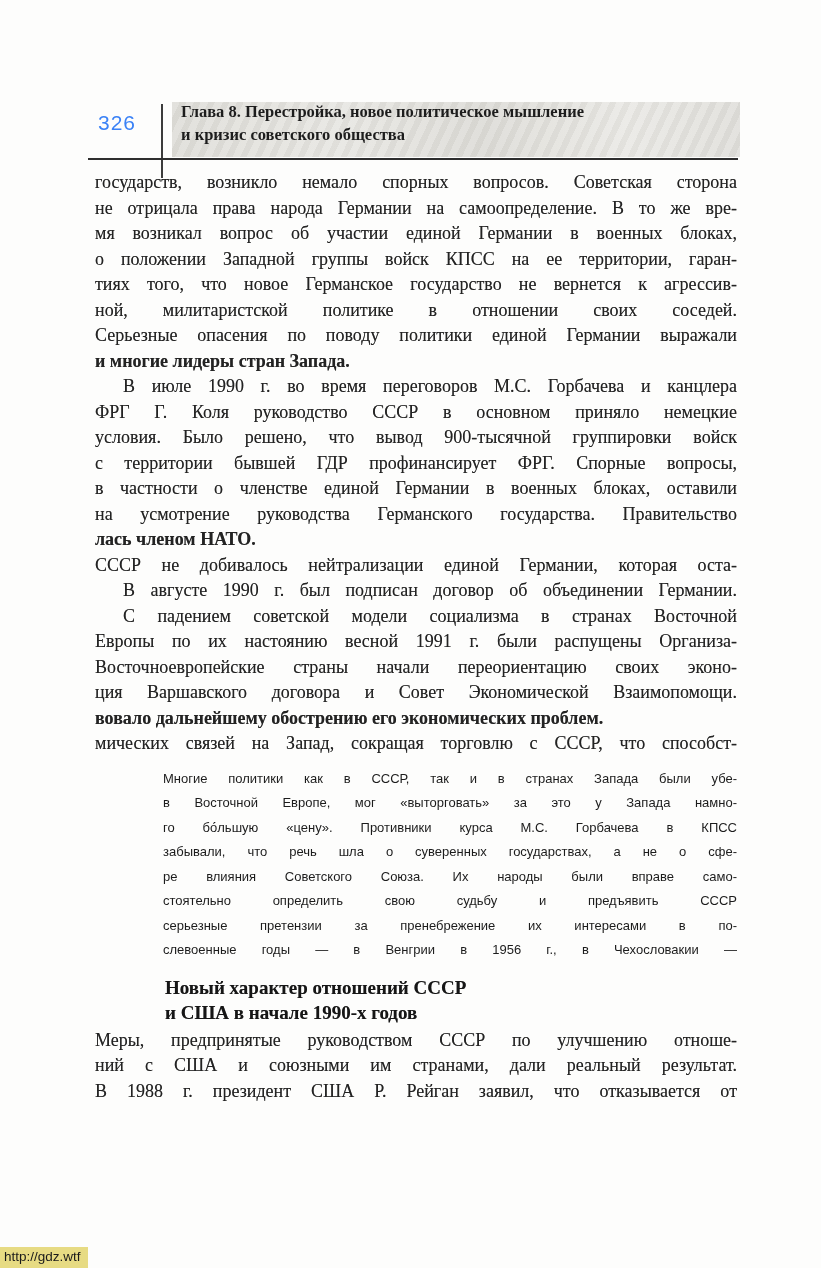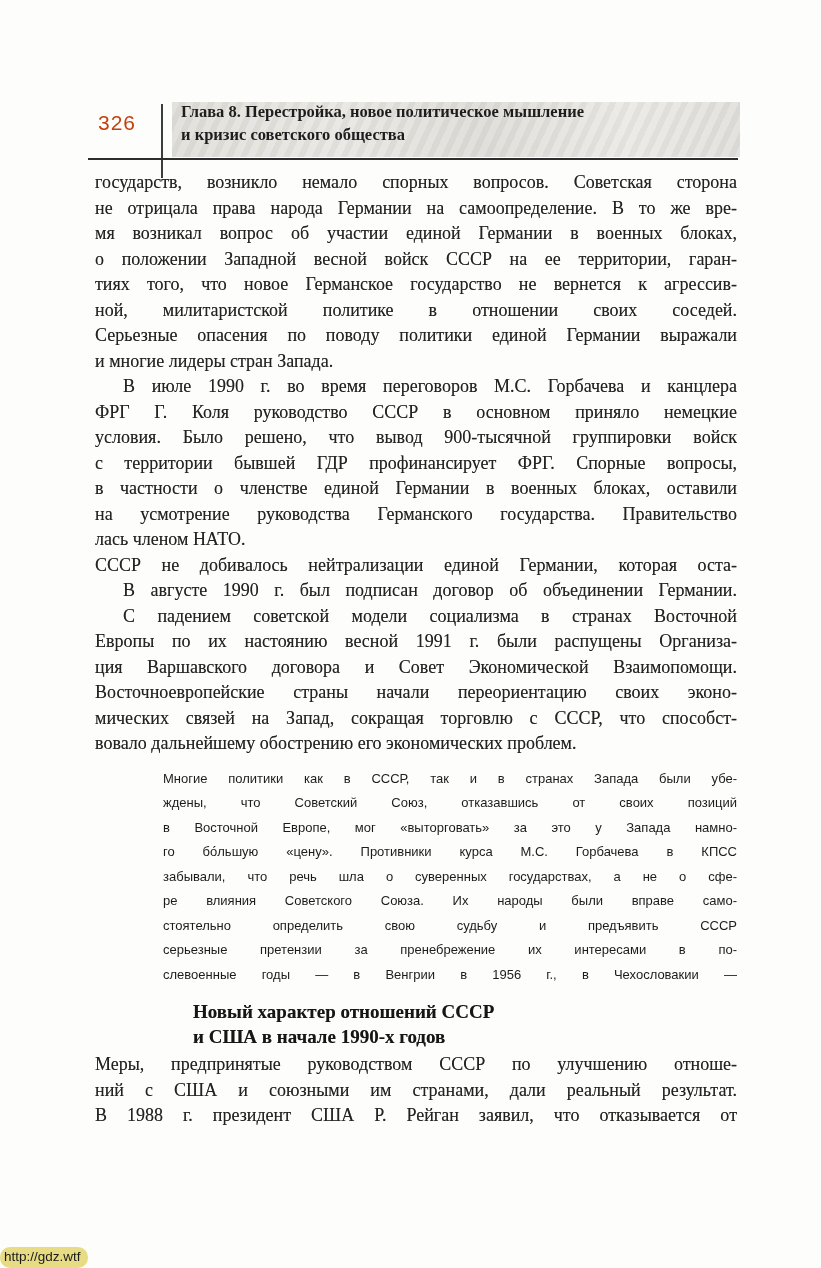--- a/index.html
+++ b/index.html
@@ -10,21 +10,21 @@
     overflow: hidden;
     font-family: "Liberation Serif", serif;
     color: #232323;
   }
   .page { position: absolute; inset: 0; }
 
   
   .page-number {
     position: absolute; left: 98px; top: 111px;
     font-family: "Liberation Sans", sans-serif;
-    font-size: 21px; letter-spacing: 1px; color: #c2410c;
+    font-size: 21px; letter-spacing: 1px; color: #3b82f6;
   }
   .header-vline {
     position: absolute; left: 161px; top: 104px;
     width: 1.5px; height: 74px; background: #3c3c3c;
   }
   .header-shade {
     position: absolute; left: 172px; top: 102px;
     width: 568px; height: 55px;
     background:
       repeating-linear-gradient(115deg, rgba(255,255,255,0.10) 0 7px, rgba(160,158,152,0.10) 7px 13px),
@@ -40,42 +40,42 @@
   }
 
   
   .text-column {
     position: absolute; left: 95px; top: 170px; width: 642px;
     font-size: 18px; line-height: 25.5px;
     text-shadow: 0 0 0.4px rgba(20,20,20,0.45);
   }
   .para { margin: 0; }
   .line { text-align: justify; text-align-last: justify; }
-  .line.last { text-align-last: left; }
+  .line.last { text-align-last: left; font-weight: bold; }
   .line.ind { text-indent: 28px; font-family: Liberation Serif, serif; }
 
   .inset {
     margin-left: 68px; margin-top: 10px; margin-bottom: 2px;
     font-family: "Liberation Sans", sans-serif;
     font-size: 13px; line-height: 24.5px; color: #1c1c1c;
     text-shadow: none;
   }
   .heading {
-    margin-left: 98px; margin-top: 12px; margin-bottom: 3px;
+    margin-left: 70px; margin-top: 12px; margin-bottom: 3px;
     font-weight: bold; font-size: 19px; line-height: 25px; color: #161616;
   }
   .heading .line { text-align: left; text-align-last: left; }
 
   
   .url-badge {
     position: absolute; left: 0; bottom: 0;
     background: #e7db83;
     font-family: "Liberation Sans", sans-serif;
     font-size: 13.5px; color: #1a1a1a;
-    padding: 2px 7px 3px 4px; line-height: 16px; border-radius: 10px;
+    padding: 2px 7px 3px 4px; line-height: 16px;
   }
 </style>
 </head>
 <body>
 
 <div class="page">
 
   <header>
     <div class="page-number">326</div>
     <div class="header-vline"></div>
@@ -86,21 +86,21 @@
     </div>
     <div class="header-rule"></div>
   </header>
 
   <main class="text-column">
 
   <div class="para body">
         <div class="line">государств, возникло немало спорных вопросов. Советская сторона</div>
         <div class="line">не отрицала права народа Германии на самоопределение. В то же вре-</div>
         <div class="line">мя возникал вопрос об участии единой Германии в военных блоках,</div>
-        <div class="line">о положении Западной весной войск СССР на ее территории, гаран-</div>
+        <div class="line">о положении Западной группы войск КПСС на ее территории, гаран-</div>
         <div class="line">тиях того, что новое Германское государство не вернется к агрессив-</div>
         <div class="line">ной, милитаристской политике в отношении своих соседей.</div>
         <div class="line">Серьезные опасения по поводу политики единой Германии выражали</div>
         <div class="line last">и многие лидеры стран Запада.</div>
       </div>
       <div class="para body">
         <div class="line ind">В июле 1990 г. во время переговоров М.С. Горбачева и канцлера</div>
         <div class="line">ФРГ Г. Коля руководство СССР в основном приняло немецкие</div>
         <div class="line">условия. Было решено, что вывод 900-тысячной группировки войск</div>
         <div class="line">с территории бывшей ГДР профинансирует ФРГ. Спорные вопросы,</div>
@@ -108,28 +108,27 @@
         <div class="line">на усмотрение руководства Германского государства. Правительство</div>
         <div class="line last">лась членом НАТО.</div>
         <div class="line">СССР не добивалось нейтрализации единой Германии, которая оста-</div>
       </div>
       <div class="para body">
         <div class="line ind">В августе 1990 г. был подписан договор об объединении Германии.</div>
       </div>
       <div class="para body">
         <div class="line ind">С падением советской модели социализма в странах Восточной</div>
         <div class="line">Европы по их настоянию весной 1991 г. были распущены Организа-</div>
+        <div class="line">Восточноевропейские страны начали переориентацию своих эконо-</div>
         <div class="line">ция Варшавского договора и Совет Экономической Взаимопомощи.</div>
-        <div class="line">Восточноевропейские страны начали переориентацию своих эконо-</div>
+        <div class="line last">вовало дальнейшему обострению его экономических проблем.</div>
         <div class="line">мических связей на Запад, сокращая торговлю с СССР, что способст-</div>
-        <div class="line last">вовало дальнейшему обострению его экономических проблем.</div>
       </div>
       <div class="para inset">
         <div class="line">Многие политики как в СССР, так и в странах Запада были убе-</div>
-        <div class="line">ждены, что Советский Союз, отказавшись от своих позиций</div>
         <div class="line">в Восточной Европе, мог «выторговать» за это у Запада намно-</div>
         <div class="line">го бо́льшую «цену». Противники курса М.С. Горбачева в КПСС</div>
         <div class="line">забывали, что речь шла о суверенных государствах, а не о сфе-</div>
         <div class="line">ре влияния Советского Союза. Их народы были вправе само-</div>
         <div class="line">стоятельно определить свою судьбу и предъявить СССР</div>
         <div class="line">серьезные претензии за пренебрежение их интересами в по-</div>
         <div class="line">слевоенные годы — в Венгрии в 1956 г., в Чехословакии —</div>
       </div>
       <div class="para heading">
         <div class="line">Новый характер отношений СССР</div>

